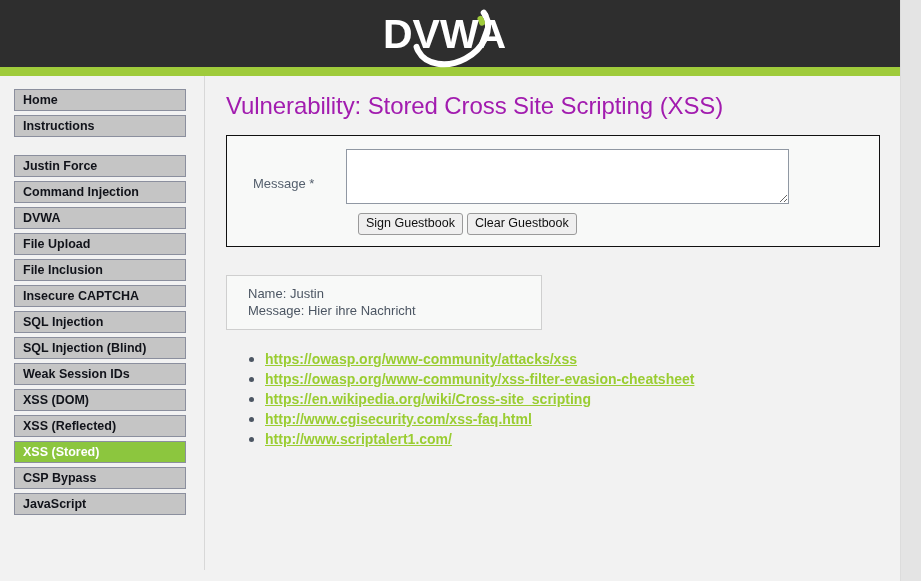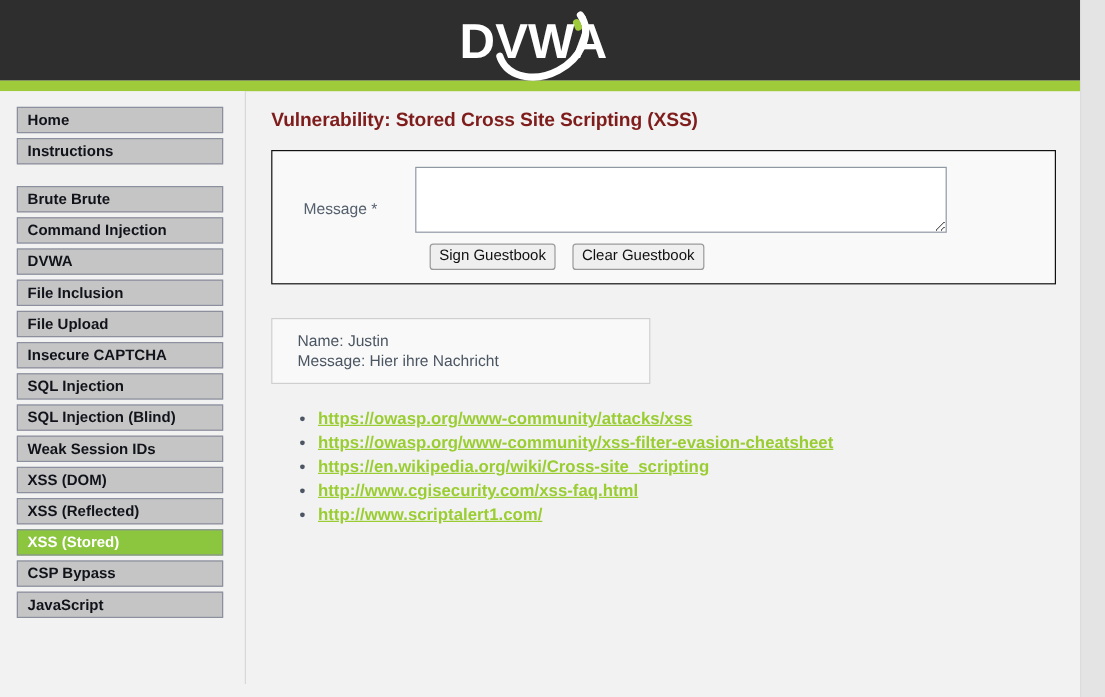--- a/index.html
+++ b/index.html
@@ -111,23 +111,23 @@
 
   
   #main {
     flex: 1;
     padding: 16px 20px 0 21px;
     height: 494px;
     overflow: hidden;
   }
   #page-title {
     margin: 0 0 15px 0;
-    font-size: 16px;
-    font-weight: bold;
-    color: #7f1d1d;
+    font-size: 24px;
+    font-weight: normal;
+    color: #a21caf;
     letter-spacing: -0.1px;
   }
 
   
   #form-box {
     border: 1px solid #111111;
     background: #f8f9f8;
     padding: 13px 14px 11px 14px;
     width: 654px;
     margin-bottom: 28px;
@@ -167,21 +167,21 @@
     padding: 2px 3px;
     color: #222;
     resize: both;
     outline: none;
     display: block;
   }
   .btn-row {
     margin-left: 117px;
     margin-top: 5px;
     display: flex;
-    gap: 14px;
+    gap: 4px;
   }
   .btn {
     font-family: "Liberation Sans", sans-serif;
     font-size: 12.5px;
     color: #101010;
     background: #efefef;
     border: 1px solid #9a9a9a;
     border-radius: 3px;
     padding: 2px 7px 3px 7px;
     line-height: 15px;
@@ -251,25 +251,25 @@
     <div id="green-bar"></div>
 
     <div id="content">
 
       <nav id="sidebar">
         <div class="nav-group">
           <a class="nav-item" href="#">Home</a>
           <a class="nav-item" href="#">Instructions</a>
         </div>
         <div class="nav-group">
-          <a class="nav-item" href="#">Brute Brute</a>
+          <a class="nav-item" href="#">Justin Force</a>
           <a class="nav-item" href="#">Command Injection</a>
           <a class="nav-item" href="#">DVWA</a>
+          <a class="nav-item" href="#">File Upload</a>
           <a class="nav-item" href="#">File Inclusion</a>
-          <a class="nav-item" href="#">File Upload</a>
           <a class="nav-item" href="#">Insecure CAPTCHA</a>
           <a class="nav-item" href="#">SQL Injection</a>
           <a class="nav-item" href="#">SQL Injection (Blind)</a>
           <a class="nav-item" href="#">Weak Session IDs</a>
           <a class="nav-item" href="#">XSS (DOM)</a>
           <a class="nav-item" href="#">XSS (Reflected)</a>
           <a class="nav-item active" href="#">XSS (Stored)</a>
           <a class="nav-item" href="#">CSP Bypass</a>
           <a class="nav-item" href="#">JavaScript</a>
         </div>

